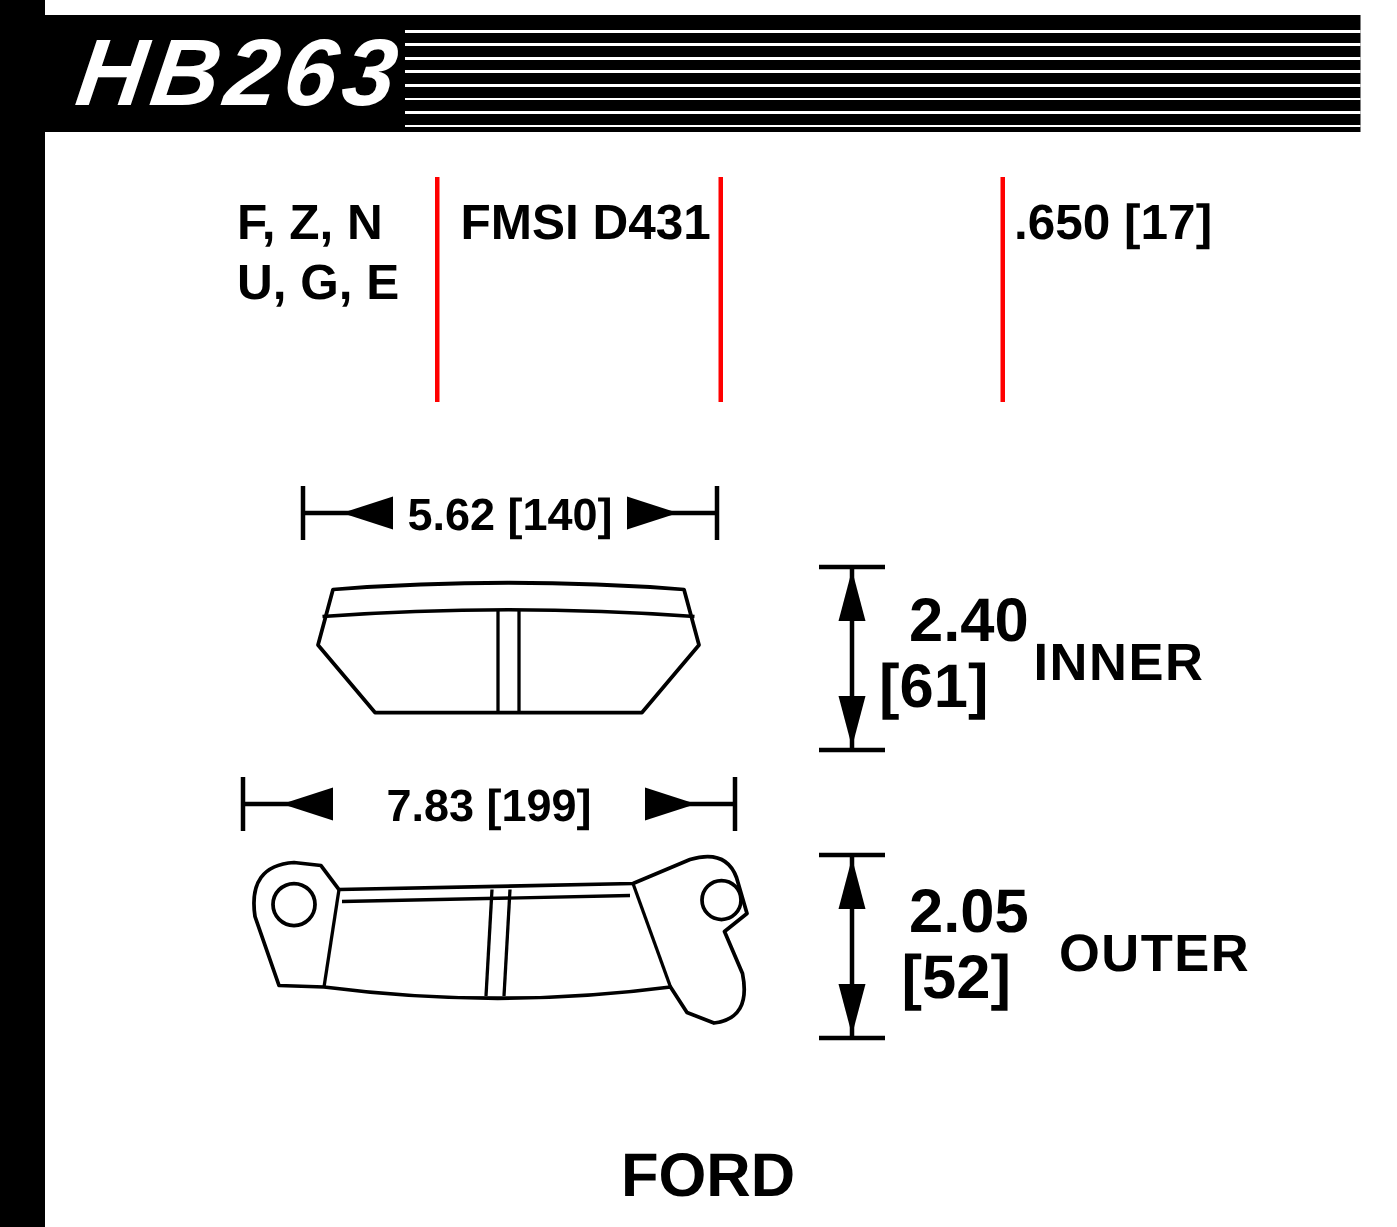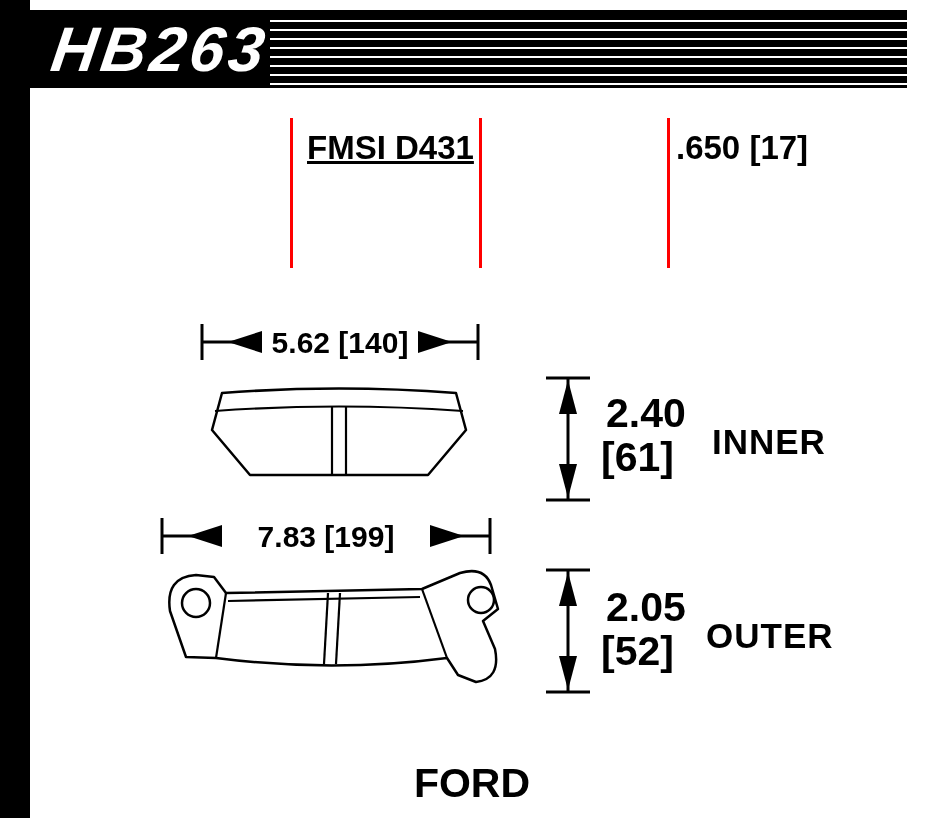--- a/index.html
+++ b/index.html
@@ -34,23 +34,25 @@
 <body>
 
 <div class="abs leftbar"></div>
 
 <div class="abs banner">
   <div class="stripes"></div>
   <div class="partnum">HB263</div>
 </div>
 
 <div class="spec" style="left:158px;top:128px;">
+  <div>F, Z, N</div>
+  <div>U, G, E</div>
 </div>
 <div class="redline" style="left:290px;"></div>
-<div class="spec" style="left:307px;top:128px;text-decoration:underline;">FMSI D431</div>
+<div class="spec" style="left:307px;top:128px;">FMSI D431</div>
 <div class="redline" style="left:479px;"></div>
 <div class="redline" style="left:667px;"></div>
 <div class="spec" style="left:676px;top:128px;">.650 [17]</div>
 
 <svg class="abs" style="left:198px;top:320px;" width="284" height="44" viewBox="0 0 284 44">
   <line x1="4" y1="4" x2="4" y2="40"></line>
   <line x1="4" y1="22" x2="40" y2="22"></line>
   <polygon points="30,22 64,11 64,33"></polygon>
   <text x="142" y="33" text-anchor="middle" class="dimtext">5.62 [140]</text>
   <polygon points="254,22 220,11 220,33"></polygon>
@@ -66,22 +68,22 @@
 </svg>
 
 <svg class="abs" style="left:540px;top:374px;" width="56" height="130" viewBox="0 0 56 130">
   <line x1="6" y1="4" x2="50" y2="4"></line>
   <line x1="28" y1="4" x2="28" y2="126"></line>
   <polygon points="28,6 19,40 37,40"></polygon>
   <polygon points="28,124 19,90 37,90"></polygon>
   <line x1="6" y1="126" x2="50" y2="126"></line>
 </svg>
 <div class="dimnum" style="left:606px;top:390px;">2.40</div>
-<div class="dimnum" style="left:601px;top:434px;">[61]</div>
-<div class="sidelabel" style="left:712px;top:422px;text-align:center;">INNER</div>
+<div class="dimnum" style="left:586px;top:434px;">[61]</div>
+<div class="sidelabel" style="left:689px;top:422px;text-align:center;">INNER</div>
 
 <svg class="abs" style="left:158px;top:514px;" width="336" height="44" viewBox="0 0 336 44">
   <line x1="4" y1="4" x2="4" y2="40"></line>
   <line x1="4" y1="22" x2="40" y2="22"></line>
   <polygon points="30,22 64,11 64,33"></polygon>
   <text x="168" y="33" text-anchor="middle" class="dimtext">7.83 [199]</text>
   <polygon points="306,22 272,11 272,33"></polygon>
   <line x1="296" y1="22" x2="332" y2="22"></line>
   <line x1="332" y1="4" x2="332" y2="40"></line>
 </svg>

